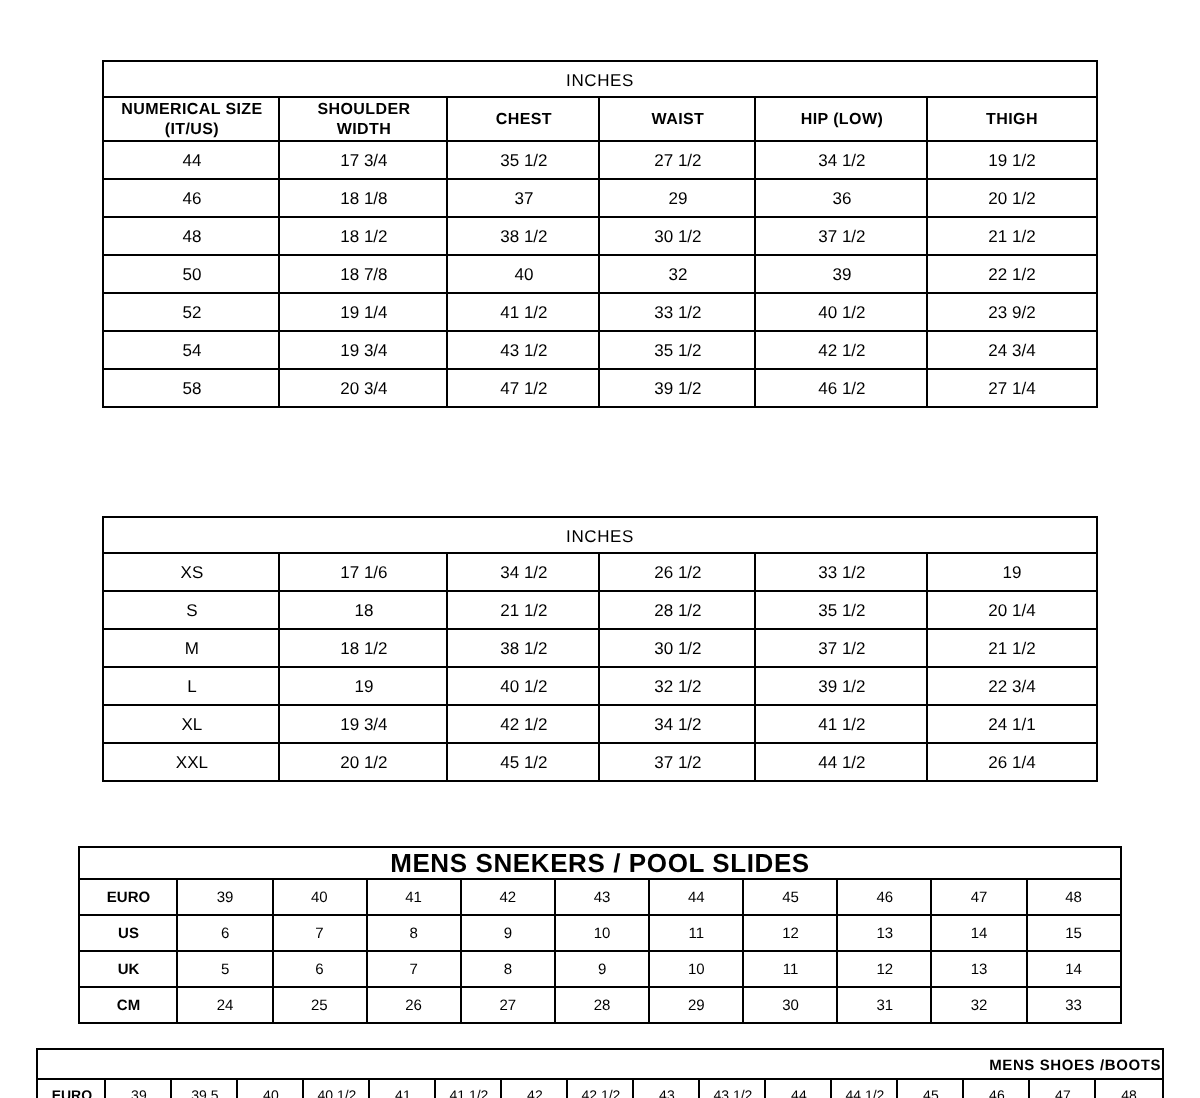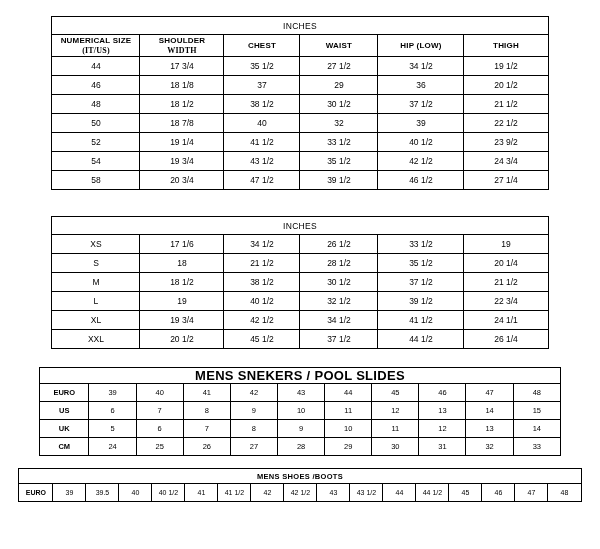--- a/index.html
+++ b/index.html
@@ -30,40 +30,39 @@
     border: 1px solid #000000;
     text-align: center;
     vertical-align: middle;
     font-weight: normal;
     padding: 0;
   }
 
   
   .t-main {
     width: 496px;
-    margin: 2px auto;
+    margin: 16px auto;
   }
   .t-main .title-row td {
     height: 17px;
     font-size: 8.5px;
     letter-spacing: 0.3px;
     font-weight: normal;
   }
   .t-main .head-row td {
     height: 16px;
     font-size: 8px;
     font-weight: bold;
     letter-spacing: 0.2px;
     line-height: 10px;
     padding-top: 1px;
   }
   .t-main .head-row td .sub {
     display: block;
     font-weight: bold;
-    font-family: Liberation Serif, serif;
   }
   .t-main tbody td {
     height: 18px;
     font-size: 8.5px;
   }
   .t-main .col-0 { width: 88px; }
   .t-main .col-1 { width: 84px; }
   .t-main .col-2 { width: 76px; }
   .t-main .col-3 { width: 78px; }
   .t-main .col-4 { width: 86px; }
@@ -91,21 +90,21 @@
   .t-shoe .rowlabel {
     font-weight: bold;
   }
 
   .t-sneakers .lab { width: 42px; }
   .t-sneakers .c { width: 40px; }
 
   .t-boots .lab { width: 34px; }
   .t-boots .c { width: 33px; }
   .t-boots td { font-size: 7px; }
-  .t-boots .title-row td { font-size: 7.5px; }
+  .t-boots .title-row td { font-size: 7.5px; text-align: right; }
 </style>
 </head>
 <body>
 
 <div class="page">
 
   <table class="t-main">
     <colgroup>
       <col class="col-0">
         <col class="col-1">

